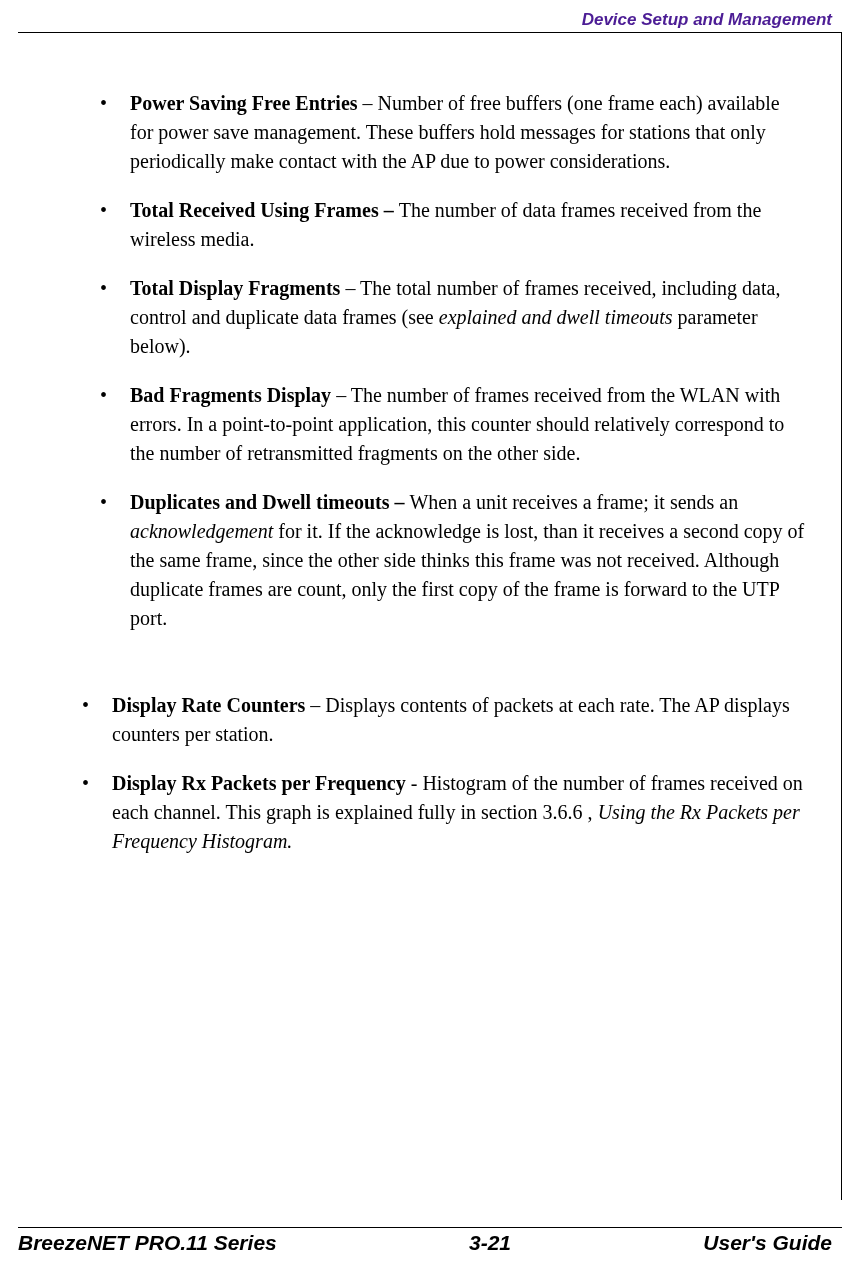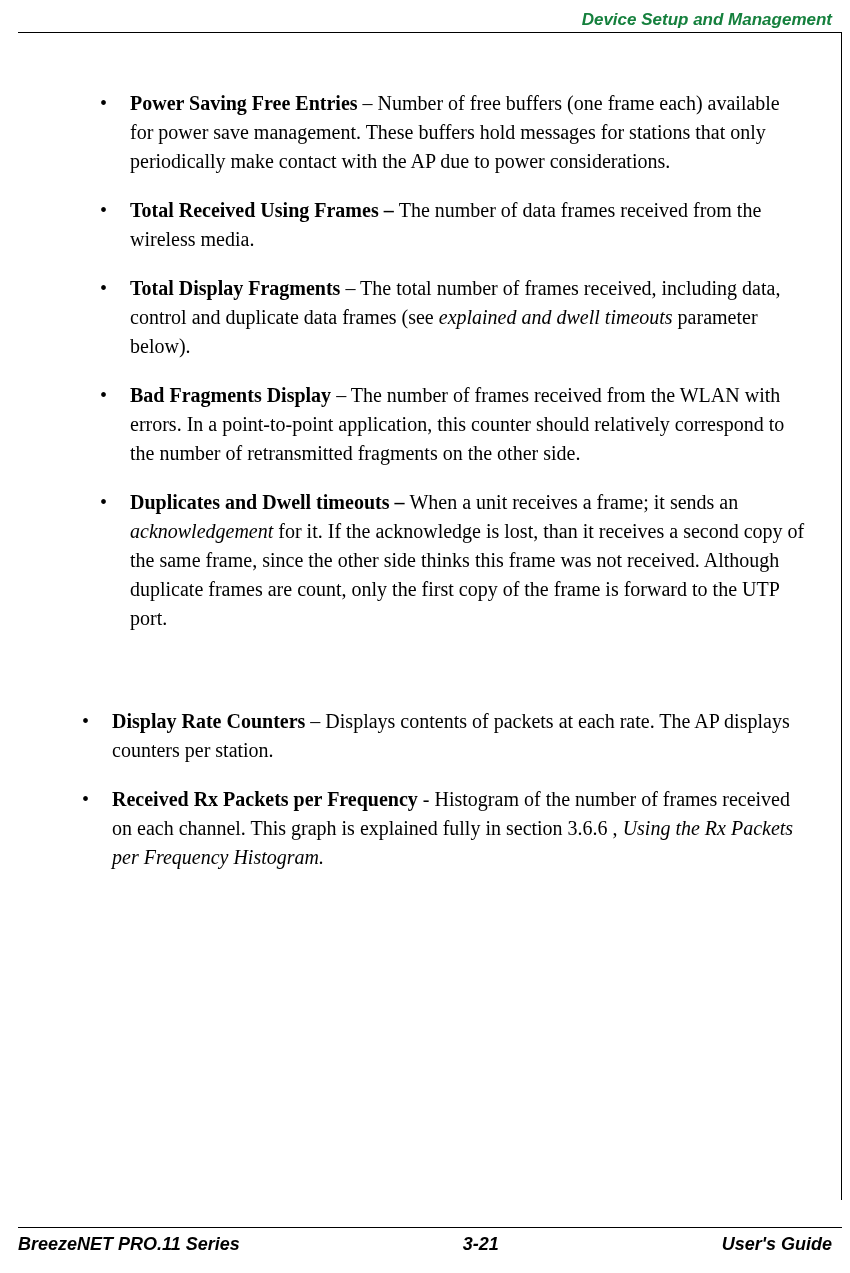--- a/index.html
+++ b/index.html
@@ -13,21 +13,21 @@
       background: #fff;
       width: 850px;
       height: 1273px;
       position: relative;
       color: #000;
     }
     .header-right {
       position: absolute;
       top: 10px;
       right: 18px;
-      color: #15803d;
+      color: #4c1d95;
       font-style: italic;
       font-weight: bold;
       font-family: Arial, sans-serif;
       font-size: 17px;
       margin-left: 28px;
     }
     .header-line {
       position: absolute;
       top: 32px;
       left: 18px;
@@ -65,34 +65,34 @@
       top: 0;
       font-size: 20px;
     }
     .bold {
       font-weight: bold;
     }
     .italic {
       font-style: italic;
     }
     .second-list {
-      margin-top: 74px;
+      margin-top: 58px;
       margin-left: -18px;
     }
     .footer {
       position: absolute;
       bottom: 18px;
       left: 18px;
       right: 18px;
       display: flex;
       justify-content: space-between;
       font-family: Arial, sans-serif;
       font-weight: bold;
       font-style: italic;
-      font-size: 18px;
+      font-size: 21px;
     }
     .footer-line {
       position: absolute;
       bottom: 45px;
       left: 18px;
       right: 8px;
       border-top: 1.5px solid #000;
     }
   </style>
 </head>
@@ -119,21 +119,21 @@
     <li>
       <span class="bold">Duplicates and Dwell timeouts – </span><span>When a unit receives a frame; it sends an </span><span class="italic">acknowledgement</span><span> for it. If the acknowledge is lost, than it receives a second copy of the same frame, since the other side thinks this frame was not received. Although duplicate frames are count, only the first copy of the frame is forward to the UTP port.</span>
     </li>
   </ul>
 
   <ul class="second-list">
     <li>
       <span class="bold">Display Rate Counters</span><span> – </span><span>Displays contents of packets at each rate. The AP displays counters per station.</span>
     </li>
     <li>
-      <span class="bold">Received Rx Packets per Frequency</span><span> - </span><span>Histogram of the number of frames received on each channel. This graph is explained fully in section 3.6.6 , </span><span class="italic">Using the Rx Packets per Frequency Histogram.</span><span></span>
+      <span class="bold">Display Rx Packets per Frequency</span><span> - </span><span>Histogram of the number of frames received on each channel. This graph is explained fully in section 3.6.6 , </span><span class="italic">Using the Rx Packets per Frequency Histogram.</span><span></span>
     </li>
   </ul>
 </div>
 
 <div class="footer-line"></div>
 <div class="footer">
   <span>BreezeNET PRO.11 Series</span>
   <span>3-21</span>
   <span>User's Guide</span>
 </div>

